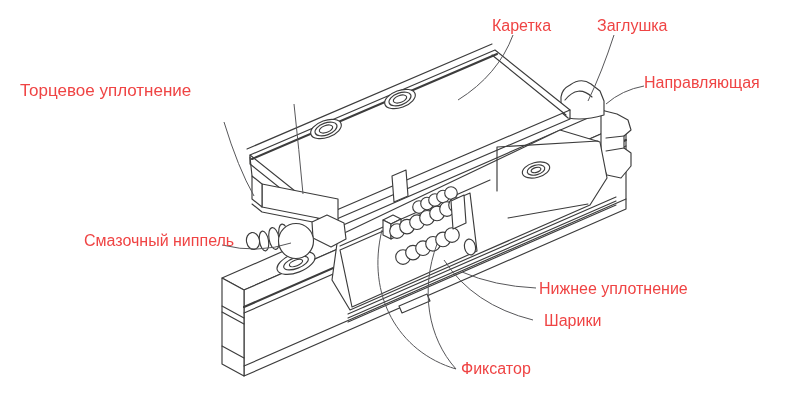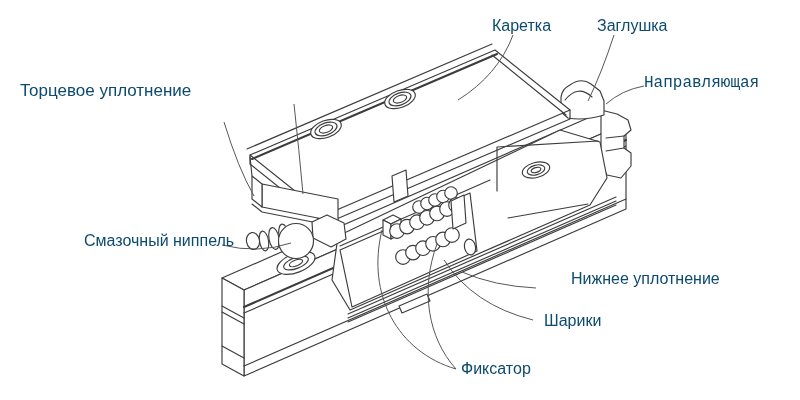--- a/index.html
+++ b/index.html
@@ -1,19 +1,19 @@
 <!DOCTYPE html>
 <html><head>
 <meta charset="utf-8">
 <style>
   html,body{margin:0;padding:0;background:#fff;}
   #stage{position:relative;width:800px;height:400px;background:#fff;overflow:hidden;
          font-family:"Liberation Sans","DejaVu Sans",sans-serif;}
   #drawing{position:absolute;left:0;top:0;}
-  .lbl{position:absolute;color:#0c4a6e;font-size:16px;line-height:20px;white-space:nowrap;}
+  .lbl{position:absolute;color:#ef4444;font-size:16px;line-height:20px;white-space:nowrap;}
   .lbl.big{font-size:17px;text-align:right;}
   .lbl.note{font-size:15px;}
   svg *{vector-effect:non-scaling-stroke;}
   .ln{fill:none;stroke:#3c3c3c;stroke-width:1.15;stroke-linejoin:round;stroke-linecap:round;}
   .fw{fill:#ffffff;stroke:#3c3c3c;stroke-width:1.15;stroke-linejoin:round;}
   .thick{stroke-width:2.1;}
   .leader{fill:none;stroke:#57575a;stroke-width:1;}
 </style>
 </head>
 <body>
@@ -149,18 +149,18 @@
       <path class="leader" d="M456,369 C398,352 366,295 382,230"></path>
       <path class="leader" d="M456,369 C428,338 420,290 437,244"></path>
     </g>
   </svg>
 
   <div class="lbl big" style="left:20px;top:81px;">Торцевое уплотнение</div>
 
 
   <div class="lbl" style="left:492px;top:16px;">Каретка</div>
   <div class="lbl" style="left:597px;top:16px;">Заглушка</div>
-  <div class="lbl" style="left:644px;top:73px;font-family:Liberation Mono, monospace;">Направляющая</div>
+  <div class="lbl" style="left:644px;top:73px;">Направляющая</div>
   <div class="lbl" style="left:84px;top:231px;">Смазочный ниппель</div>
-  <div class="lbl" style="left:539px;top:269px;margin-left:32px;">Нижнее уплотнение</div>
+  <div class="lbl" style="left:539px;top:279px;">Нижнее уплотнение</div>
   <div class="lbl" style="left:536px;top:311px;margin-left:8px;">Шарики</div>
   <div class="lbl" style="left:461px;top:359px;">Фиксатор</div>
 </div>
 
 </body></html>

